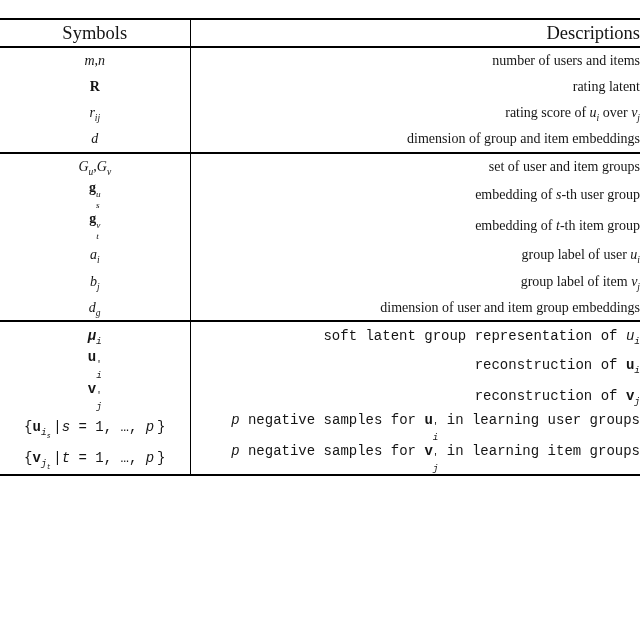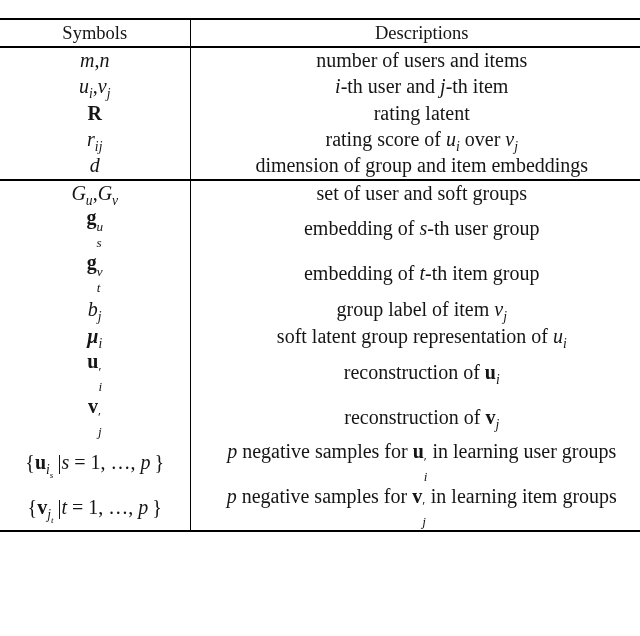--- a/index.html
+++ b/index.html
@@ -6,28 +6,28 @@
   .page {
     width: 640px; height: 636px; background: #ffffff; overflow: hidden;
     font-family: "Liberation Serif", serif; color: #151515;
     box-sizing: border-box; padding-top: 2px; margin-top: 16px;
   }
   table.notation {
     border-collapse: collapse; width: 640px; table-layout: fixed;
     border-top: 2.5px solid #000; border-bottom: 2.5px solid #000;
   }
   col.sym-col { width: 190px; }
-  th, td { padding: 0; font-weight: normal; font-size: 20px; vertical-align: middle; }
+  th, td { padding: 0; font-weight: normal; font-size: 14px; vertical-align: middle; }
   thead tr { height: 28px; border-bottom: 2px solid #000; }
   thead th { font-size: 18.5px; }
   tbody tr { height: 26.5px; }
-  tbody tr.row-tall { height: 28px; }
+  tbody tr.row-tall { height: 28px; font-family: Liberation Mono, monospace; }
   tr.section-end { border-bottom: 2px solid #000; }
   .sym { text-align: center; border-right: 1.6px solid #000; }
-  .desc { text-align: center; padding-left: 13px; }
+  .desc { text-align: right; padding-left: 13px; }
   i { font-style: italic; }
   b { font-weight: bold; }
   sub, sup { font-size: 0.68em; line-height: 0; }
   
   .vss {
     display: inline-flex; flex-direction: column; align-items: flex-start;
     font-size: 0.66em; line-height: 1.2; vertical-align: -0.55em;
   }
   .vss > span { display: block; }
 </style>
@@ -45,56 +45,60 @@
         <th class="sym">Symbols</th>
         <th class="desc">Descriptions</th>
       </tr>
     </thead>
     <tbody>
         <tr>
           <td class="sym"><i>m</i>,<i>n</i></td>
           <td class="desc">number of users and items</td>
         </tr>
         <tr>
-          <td class="sym"><i>u</i><sub><i>i</i></sub>,<i>v</i><sub><i>j</i></sub></td>
-          <td class="desc"><i>i</i>-th user and <i>j</i>-th item</td>
-        </tr>
-        <tr>
           <td class="sym"><b>R</b></td>
           <td class="desc">rating latent</td>
         </tr>
         <tr>
           <td class="sym"><i>r</i><sub><i>ij</i></sub></td>
           <td class="desc">rating score of <i>u</i><sub><i>i</i></sub> over <i>v</i><sub><i>j</i></sub></td>
         </tr>
         <tr class="section-end">
           <td class="sym"><i>d</i></td>
           <td class="desc">dimension of group and item embeddings</td>
         </tr>
         <tr>
           <td class="sym"><i>G</i><sub><i>u</i></sub>,<i>G</i><sub><i>v</i></sub></td>
-          <td class="desc">set of user and soft groups</td>
+          <td class="desc">set of user and item groups</td>
         </tr>
         <tr>
           <td class="sym"><b>g</b><span class="vss">
               <span><i>u</i></span>
               <span><i>s</i></span>
             </span></td>
           <td class="desc">embedding of <i>s</i>-th user group</td>
         </tr>
         <tr>
           <td class="sym"><b>g</b><span class="vss">
               <span><i>v</i></span>
               <span><i>t</i></span>
             </span></td>
           <td class="desc">embedding of <i>t</i>-th item group</td>
         </tr>
         <tr>
+          <td class="sym"><i>a</i><sub><i>i</i></sub></td>
+          <td class="desc">group label of user <i>u</i><sub><i>i</i></sub></td>
+        </tr>
+        <tr>
           <td class="sym"><i>b</i><sub><i>j</i></sub></td>
           <td class="desc">group label of item <i>v</i><sub><i>j</i></sub></td>
+        </tr>
+        <tr class="section-end">
+          <td class="sym"><i>d</i><sub><i>g</i></sub></td>
+          <td class="desc">dimension of user and item group embeddings</td>
         </tr>
         <tr class="row-tall">
           <td class="sym"><b><i>μ</i></b><sub><i>i</i></sub></td>
           <td class="desc">soft latent group representation of <i>u</i><sub><i>i</i></sub></td>
         </tr>
         <tr class="row-tall">
           <td class="sym"><b>u</b><span class="vss">
               <span>′</span>
               <span><i>i</i></span>
             </span></td>

